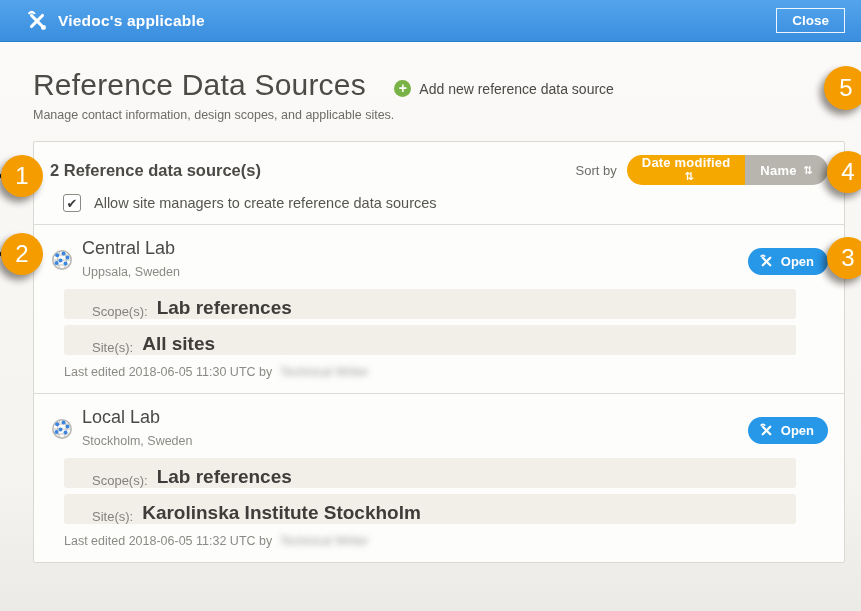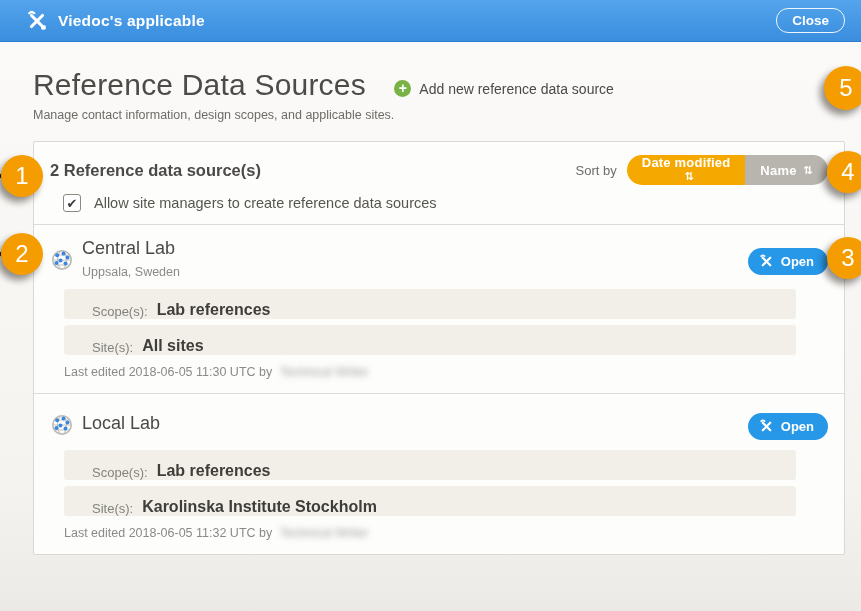--- a/index.html
+++ b/index.html
@@ -12,21 +12,21 @@
 
   
   .topbar {
     height:42px; display:flex; align-items:center; padding:0 16px 0 26px;
     background:linear-gradient(#53a4ec,#3a8ede); border-bottom:1px solid #2c7dcb;
   }
   .topbar-title { color:#fff; font-size:15.5px; font-weight:bold; margin-left:10px; letter-spacing:.2px; }
   .tools-icon { width:22px; height:22px; display:inline-block; }
   .close-btn {
     margin-left:auto; background:transparent; color:#fff; border:1px solid rgba(255,255,255,.9);
-    border-radius:12px; font-size:13.5px; padding:4px 15px; cursor:pointer;
+    border-radius:0; font-size:13.5px; padding:4px 15px; cursor:pointer;
     font-family:inherit; font-weight:bold;
   }
 
   
   .content { padding:26px 16px 0 33px; }
   .head-row { display:flex; align-items:flex-start; }
   h1.page-title { font-size:30px; font-weight:300; color:#4c4b48; letter-spacing:.2px; flex:1; }
   .page-subtitle { font-size:12.5px; color:#6d6c68; margin-top:6px; }
   .add-link { display:flex; align-items:center; margin-top:12px; margin-right:30px; cursor:pointer; }
   .add-icon {
@@ -72,21 +72,21 @@
     border-radius:14px; height:27px; padding:0 14px 0 11px; font-size:13px; font-weight:bold;
     cursor:pointer; font-family:inherit; margin-top:6px;
   }
   .open-btn .tools-icon { width:15px; height:15px; margin-right:7px; }
   .attr-row {
     margin:10px 0 0 14px; width:732px; background:#f2efe9; border-radius:3px; height:30px;
     display:flex; align-items:flex-end; padding:0 28px;
   }
   .attr-row + .attr-row { margin-top:6px; }
   .attr-label { font-size:13px; color:#83827d; }
-  .attr-value { font-size:16px; font-weight:bold; color:#3e3d3a; margin-left:9px; }
+  .attr-value { font-size:19px; font-weight:bold; color:#3e3d3a; margin-left:9px; }
   .lastedit-row { margin:10px 0 2px 14px; font-size:12.5px; color:#8b8a86; }
   .redacted { filter:blur(3px); color:#a09f9b; margin-left:4px; }
 
   
   .badge {
     position:absolute; width:42px; height:42px; border-radius:50%; background:#f59d00;
     color:#fff; font-size:24px; display:flex; align-items:center; justify-content:center;
     box-shadow:-4px 5px 7px rgba(20,10,0,.45); z-index:5;
   }
   .badge-pointer {
@@ -198,20 +198,21 @@
             <ellipse cx="12" cy="12" rx="4.4" ry="9.2" fill="none" stroke="#c4c3bf" stroke-width="1.1"></ellipse>
             <circle cx="7.2" cy="7.2" r="2" fill="#3b86df"></circle>
             <circle cx="13.5" cy="5.5" r="2" fill="#3b86df"></circle>
             <circle cx="17.5" cy="9.5" r="2" fill="#3b86df"></circle>
             <circle cx="10.5" cy="12.5" r="2" fill="#3b86df"></circle>
             <circle cx="6.5" cy="15" r="2" fill="#3b86df"></circle>
             <circle cx="15.5" cy="15.5" r="2" fill="#3b86df"></circle>
           </svg>
           <div class="card-titles">
             <div class="card-name">Local Lab</div>
+            <div class="card-location">Stockholm, Sweden</div>
           </div>
           <button class="open-btn">
             <svg class="tools-icon" viewBox="0 0 24 24">
               <g stroke="#ffffff" stroke-width="3.6" stroke-linecap="round" fill="none">
                 <path d="M6 18 L18 6"></path>
                   <path d="M6 6 L18 18"></path>
               </g>
               <path d="M3.5 3.5 a4 4 0 0 1 5.5 0" stroke="#ffffff" stroke-width="2.6" fill="none" stroke-linecap="round"></path>
             </svg>
             <span>Open</span>

